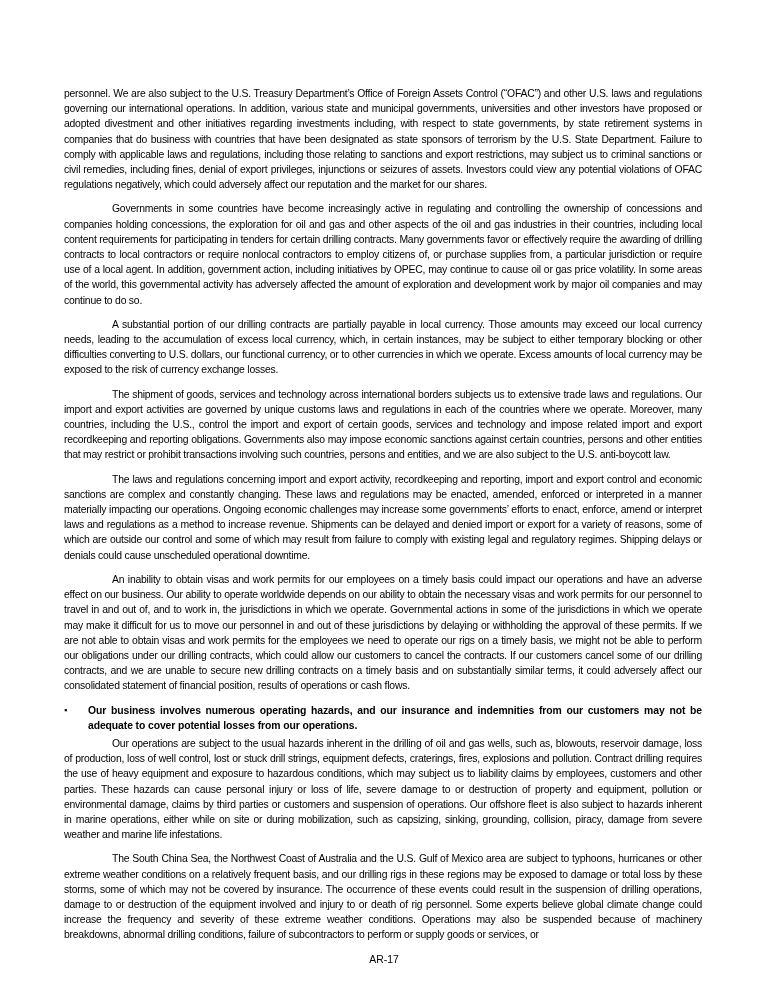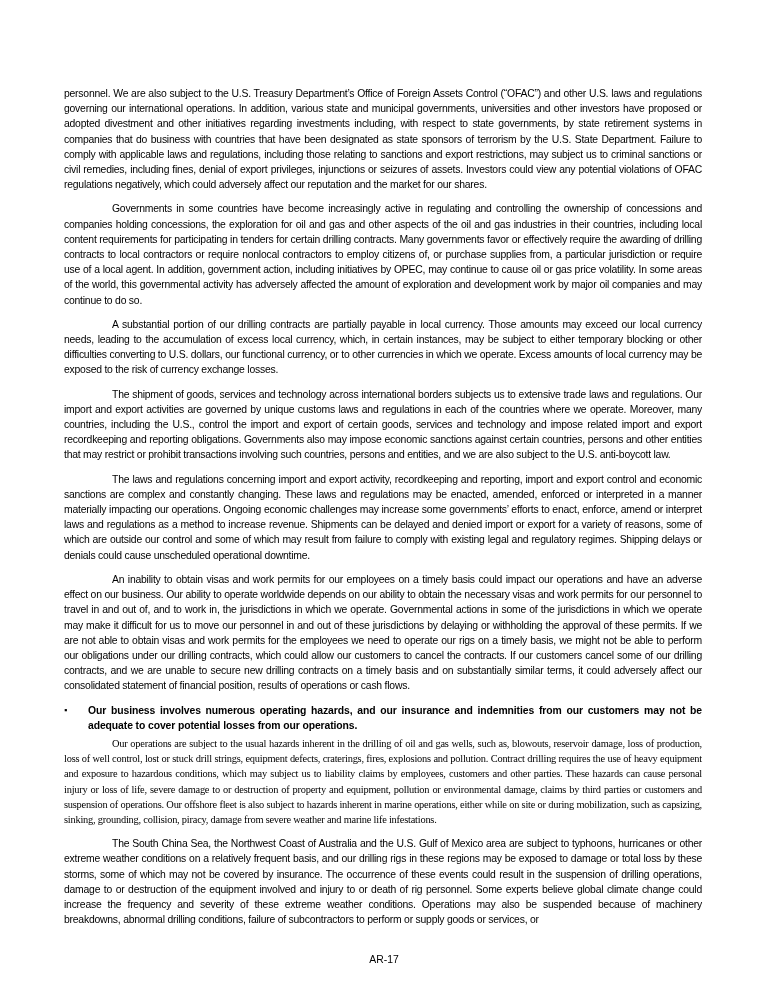--- a/index.html
+++ b/index.html
@@ -48,21 +48,20 @@
       line-height: 15.2px;
     }
     .bullet-heading {
       margin: 0;
       text-align: justify;
       font-weight: bold;
       letter-spacing: -0.1px;
     }
     .para.after-heading {
       text-indent: 48px;
-      font-family: Liberation Serif, serif;
     }
     .page-number {
       position: absolute;
       left: 0;
       width: 768px;
       top: 953px;
       text-align: center;
       font-size: 10.4px;
       line-height: 14px;
     }

